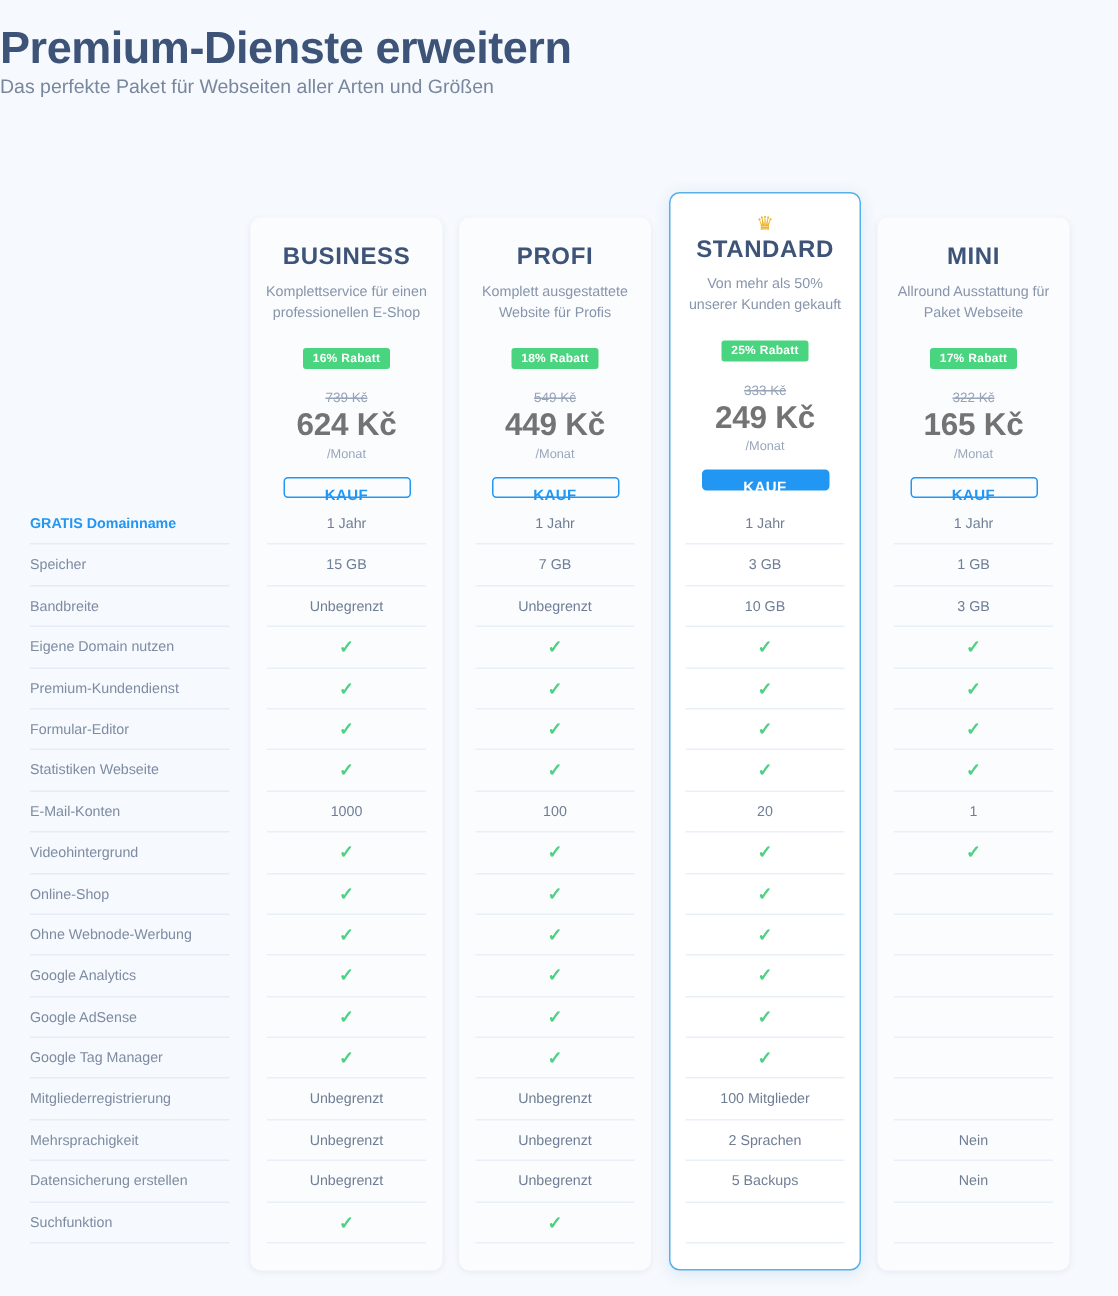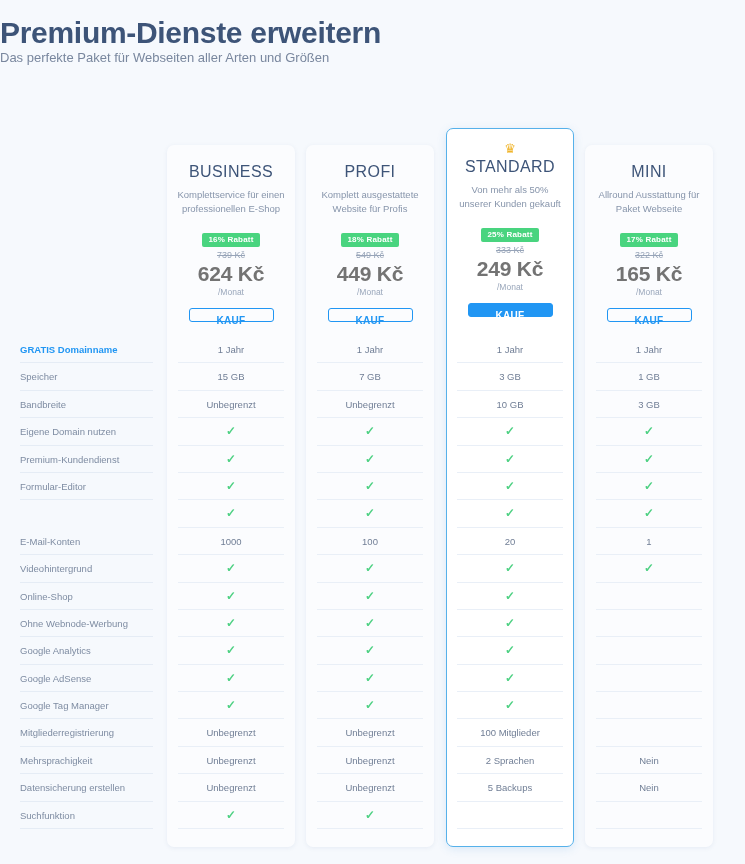--- a/index.html
+++ b/index.html
@@ -87,21 +87,21 @@
   .crown {
     height: 14px;
     line-height: 14px;
     font-size: 13px;
     color: #f0b429;
     margin-bottom: 2px;
   }
 
   .plan-name {
     font-size: 16px;
-    font-weight: normal;
+    font-weight: bold;
     color: #3d5478;
     letter-spacing: 0.4px;
   }
 
   .plan-desc {
     margin-top: 7px;
     font-size: 9.5px;
     line-height: 1.45;
     color: #8795ab;
     padding: 0 10px;
@@ -115,21 +115,21 @@
     background: #49d47f;
     color: #ffffff;
     font-size: 8px;
     font-weight: bold;
     padding: 2px 6px 3px;
     border-radius: 2px;
     letter-spacing: 0.2px;
   }
 
   .old-price {
-    margin-top: 3px;
+    margin-top: 14px;
     font-size: 9px;
     color: #97a4b8;
     text-decoration: line-through;
   }
 
   .price {
     margin-top: 2px;
     font-size: 21px;
     font-weight: bold;
     color: #737373;
@@ -337,20 +337,21 @@
         <div class="cell x3"><span class="check">✓</span></div>
       </div>
       <div class="row">
         <div class="row-label">Formular-Editor</div>
         <div class="cell x0"><span class="check">✓</span></div>
         <div class="cell x1"><span class="check">✓</span></div>
         <div class="cell x2"><span class="check">✓</span></div>
         <div class="cell x3"><span class="check">✓</span></div>
       </div>
       <div class="row">
+        <div class="row-label">Statistiken Webseite</div>
         <div class="cell x0"><span class="check">✓</span></div>
         <div class="cell x1"><span class="check">✓</span></div>
         <div class="cell x2"><span class="check">✓</span></div>
         <div class="cell x3"><span class="check">✓</span></div>
       </div>
       <div class="row">
         <div class="row-label">E-Mail-Konten</div>
         <div class="cell x0">1000</div>
         <div class="cell x1">100</div>
         <div class="cell x2">20</div>

